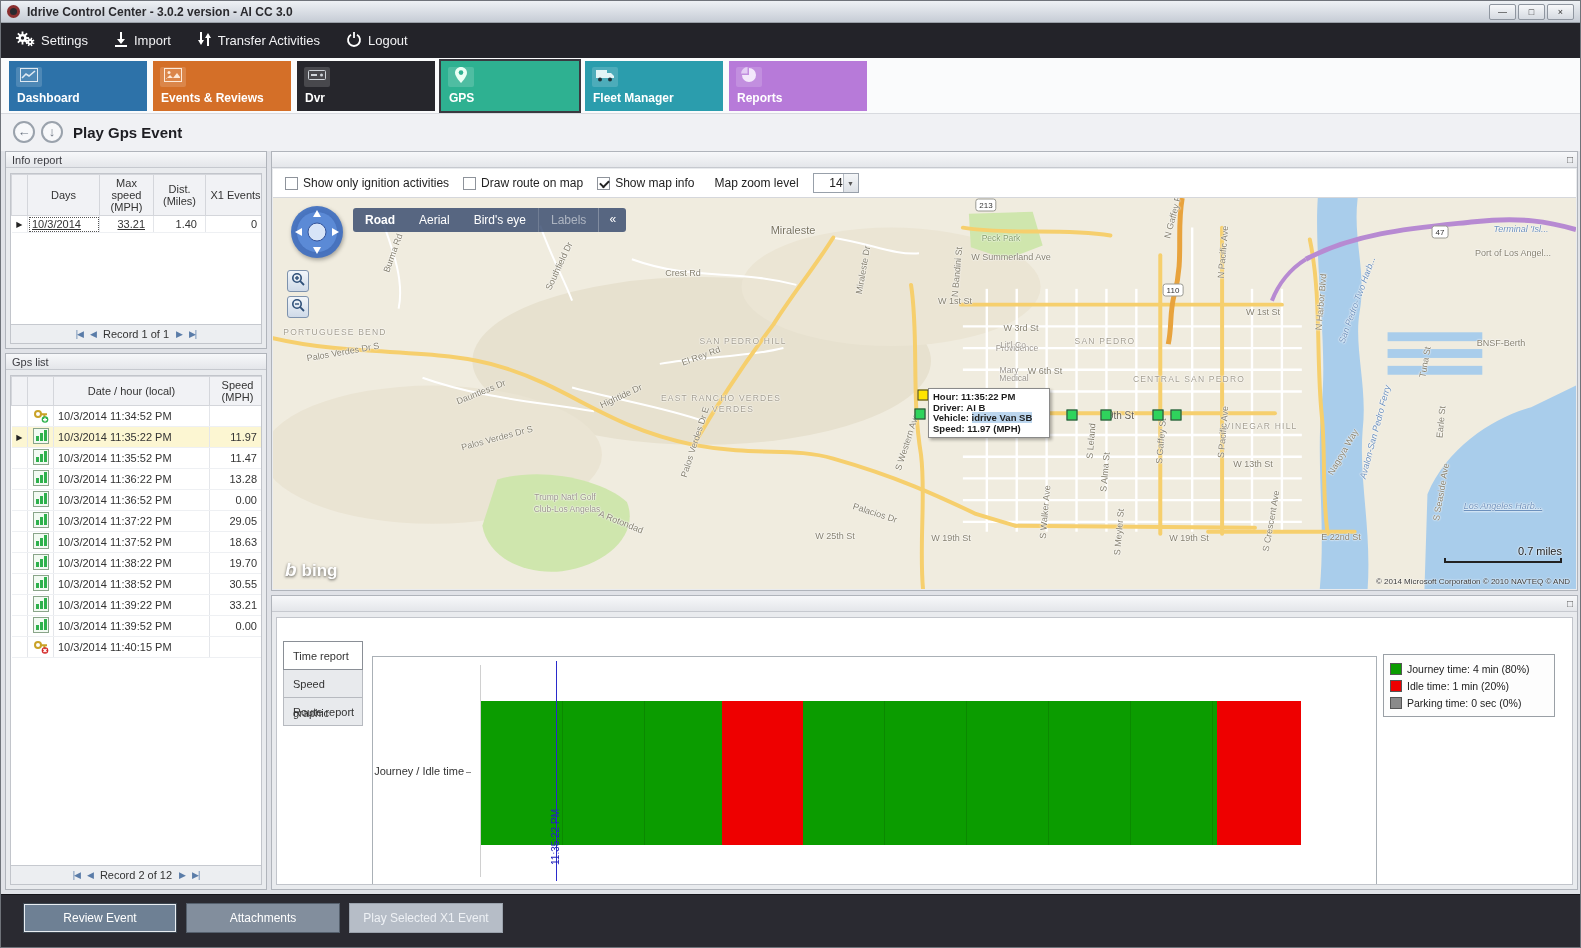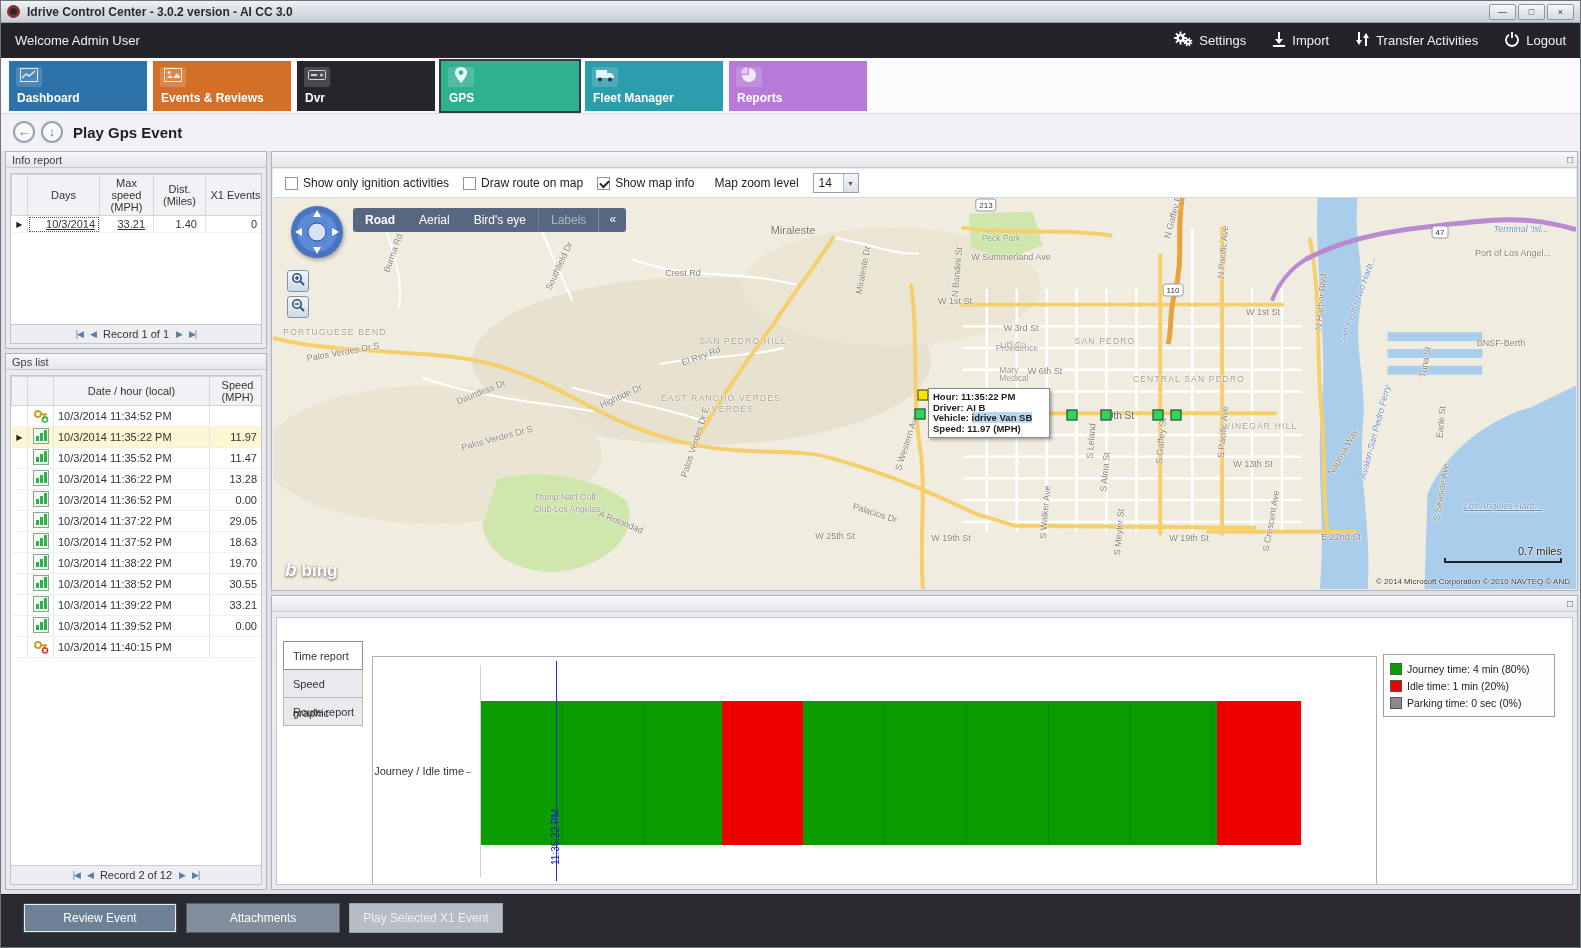--- a/index.html
+++ b/index.html
@@ -58,21 +58,21 @@
   .pg-btn { color:#5a7ca8; font-size:9px; cursor:pointer; letter-spacing:-1px; }
 
   
   .map-toolbar { position:absolute; left:1px; right:1px; top:17px; height:29px; background:#fff; border-bottom:1px solid #d5d7db;
     display:flex; align-items:center; gap:14px; padding-left:12px; font-size:12px; color:#222; }
   .cb { display:flex; align-items:center; cursor:pointer; }
   .cb-box { width:13px; height:13px; border:1px solid #8e939b; background:#fff; position:relative; display:inline-block; margin-right:5px; }
   .cb.checked .cb-box::after { content:""; position:absolute; left:2px; top:2px; width:7px; height:4px;
     border-left:2px solid #222; border-bottom:2px solid #222; transform:rotate(-45deg); }
   .zoom-label { margin-left:6px; }
-  .dd { display:inline-flex; width:46px; height:20px; border:1px solid #98a0aa; background:#fff; font-size:12px; align-items:center; cursor:pointer; }
+  .dd { display:inline-flex; width:46px; height:20px; border:1px solid #98a0aa; background:#fff; font-size:12px; align-items:center; cursor:pointer;text-align:right; }
   .dd-val { flex:1; padding-left:5px; }
   .dd-arrow { width:15px; height:100%; background:linear-gradient(#f4f6f8,#dde1e6); border-left:1px solid #b6bcc4;
     font-size:7px; display:flex; align-items:center; justify-content:center; color:#555; }
 
   .map-area { position:absolute; left:1px; right:1px; top:46px; bottom:1px; overflow:hidden; background:#f0ecdf; cursor:grab; }
   .map-area svg.base { position:absolute; left:0; top:0; width:100%; height:100%; }
   #map-labels { position:absolute; inset:0; pointer-events:none; }
   .mlabel { position:absolute; transform:translate(-50%,-50%); white-space:nowrap;
     text-shadow:0 0 2px #fff, 0 0 2px #fff, 0 0 1px #fff; }
   .mlabel.road { font-size:9px; color:#86806f; }
@@ -143,21 +143,20 @@
     <div class="app-logo"></div>
     <div class="win-title">Idrive Control Center - 3.0.2 version - AI CC 3.0</div>
     <div class="win-btns">
       <div class="win-btn">—</div>
       <div class="win-btn">□</div>
       <div class="win-btn">×</div>
     </div>
   </div>
 
   <div class="topbar">
-    <div class="welcome">Welcome Admin User</div>
     <div class="top-actions">
       <div class="top-action">
         <span><svg width="20" height="16" viewBox="0 0 20 16">
               <g fill="#fff">
                 <g>
                   <rect x="6.6" y="0.5" width="1.8" height="13"></rect>
                   <rect x="6.6" y="0.5" width="1.8" height="13" transform="rotate(45 7.5 7)"></rect>
                   <rect x="6.6" y="0.5" width="1.8" height="13" transform="rotate(90 7.5 7)"></rect>
                   <rect x="6.6" y="0.5" width="1.8" height="13" transform="rotate(135 7.5 7)"></rect>
                   <circle cx="7.5" cy="7" r="4"></circle>
@@ -291,21 +290,21 @@
             <th>Days</th>
             <th>Max
 speed
 (MPH)</th>
             <th>Dist.
 (Miles)</th>
             <th>X1 Events</th>
           </tr>
           <tr>
             <td class="gut">▶</td>
-            <td class="cell-focus lnk" style="text-align:right">10/3/2014</td>
+            <td class="cell-focus lnk" style="text-align:left">10/3/2014</td>
             <td class="num lnk">33.21</td>
             <td class="num">1.40</td>
             <td class="num">0</td>
           </tr>
         </tbody>
           </table>
         <div class="pager">
           <span class="pg-btn">|◀</span>
           <span class="pg-btn">◀</span>
           <span>Record 1 of 1</span>

